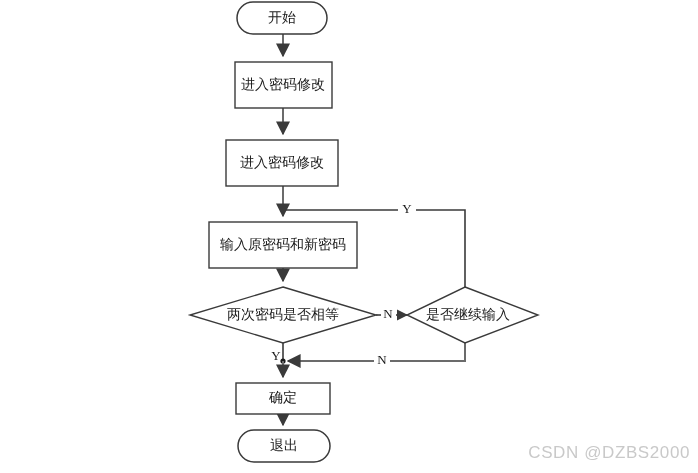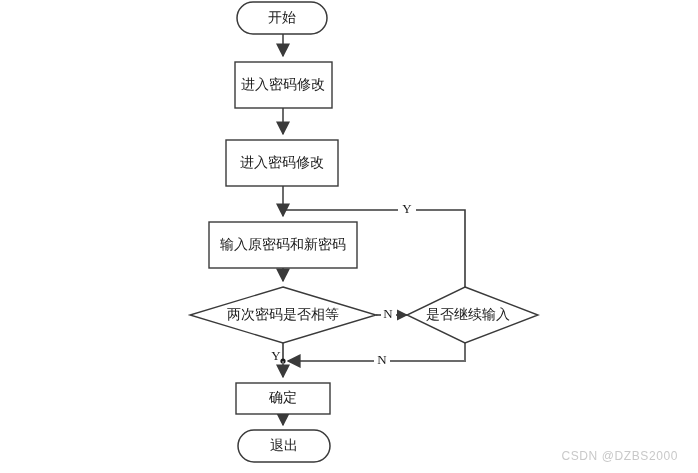--- a/index.html
+++ b/index.html
@@ -52,24 +52,24 @@
   }
   .edge-label {
     font-family: "Liberation Serif", "DejaVu Serif", serif;
     font-size: 13px;
     fill: #1a1a1a;
     text-anchor: middle;
     dominant-baseline: middle;
   }
   .watermark {
     position: absolute;
-    right: 20px;
+    right: 8px;
     bottom: 10px;
     font-family: "Liberation Sans", "DejaVu Sans", sans-serif;
-    font-size: 12px;
+    font-size: 17px;
     color: #c9c9c9;
     letter-spacing: 0.6px;
     white-space: nowrap;
     user-select: none;
   }
 </style>
 </head>
 <body>
 
 <div id="canvas">

